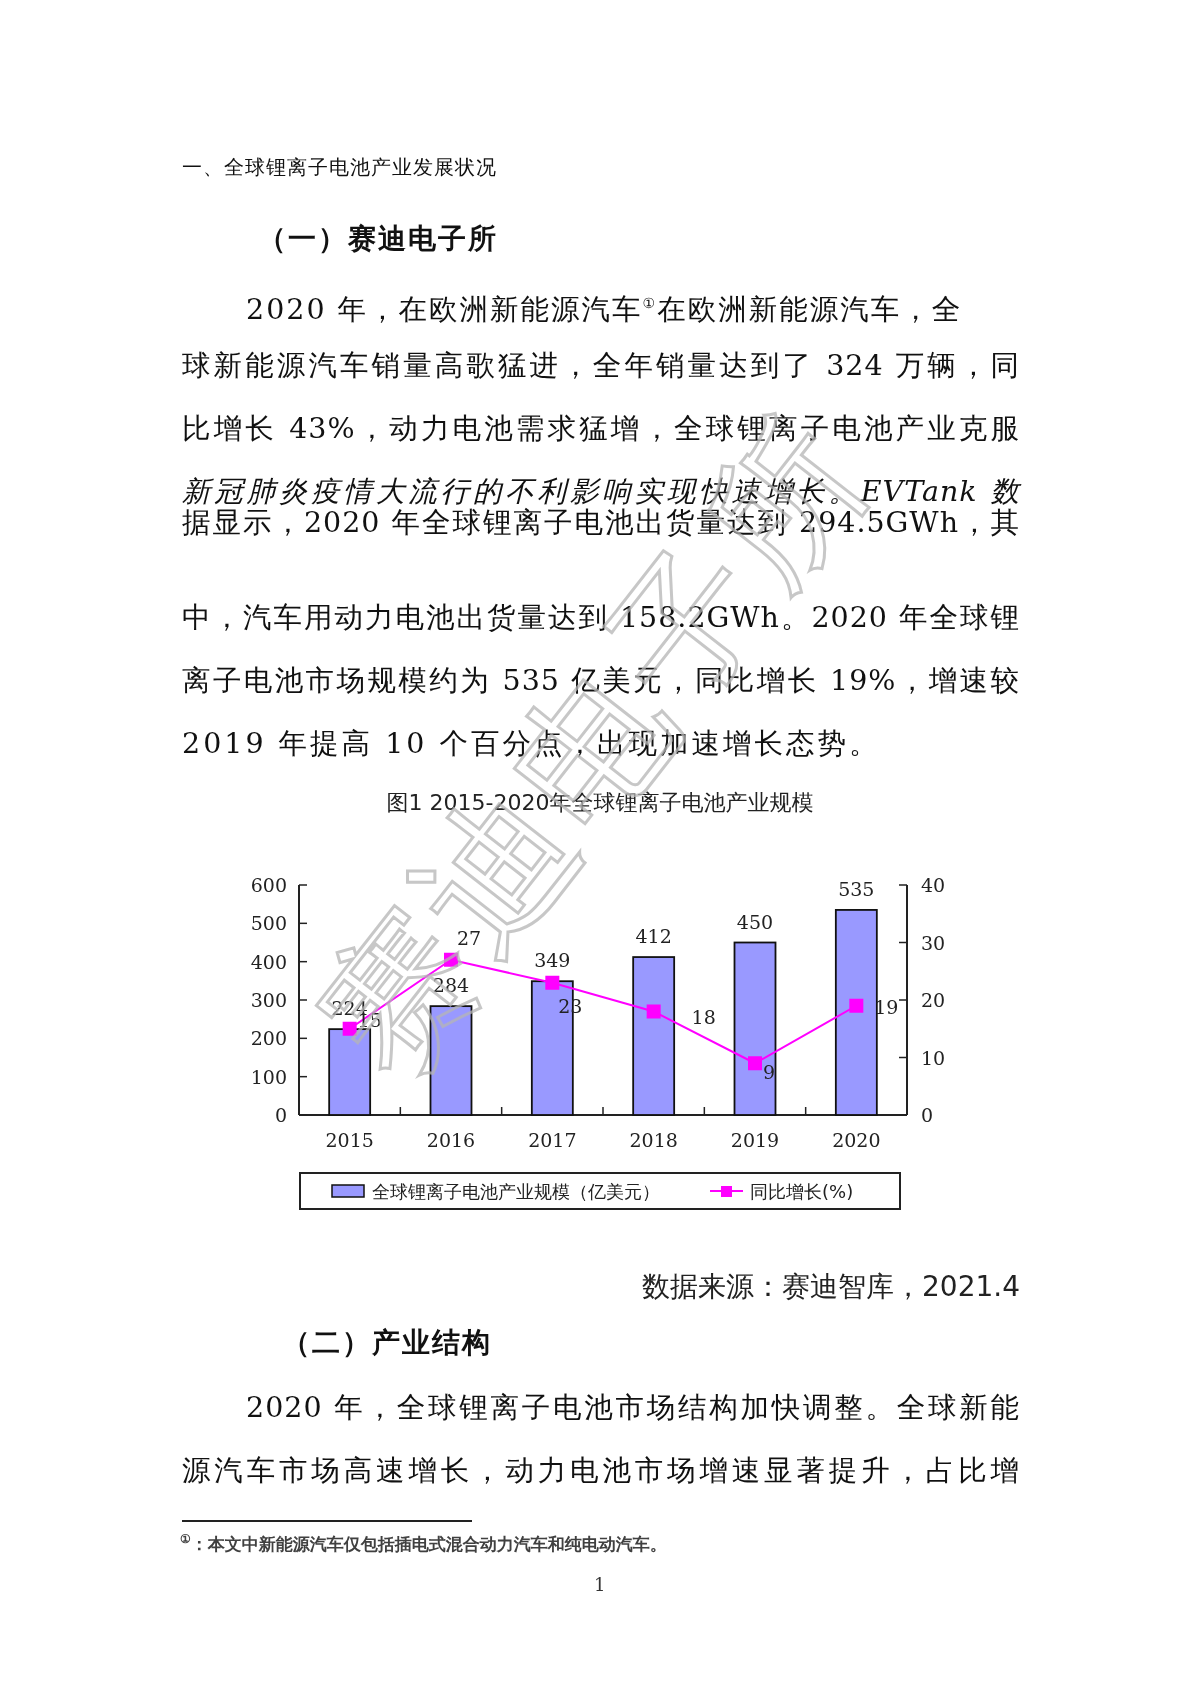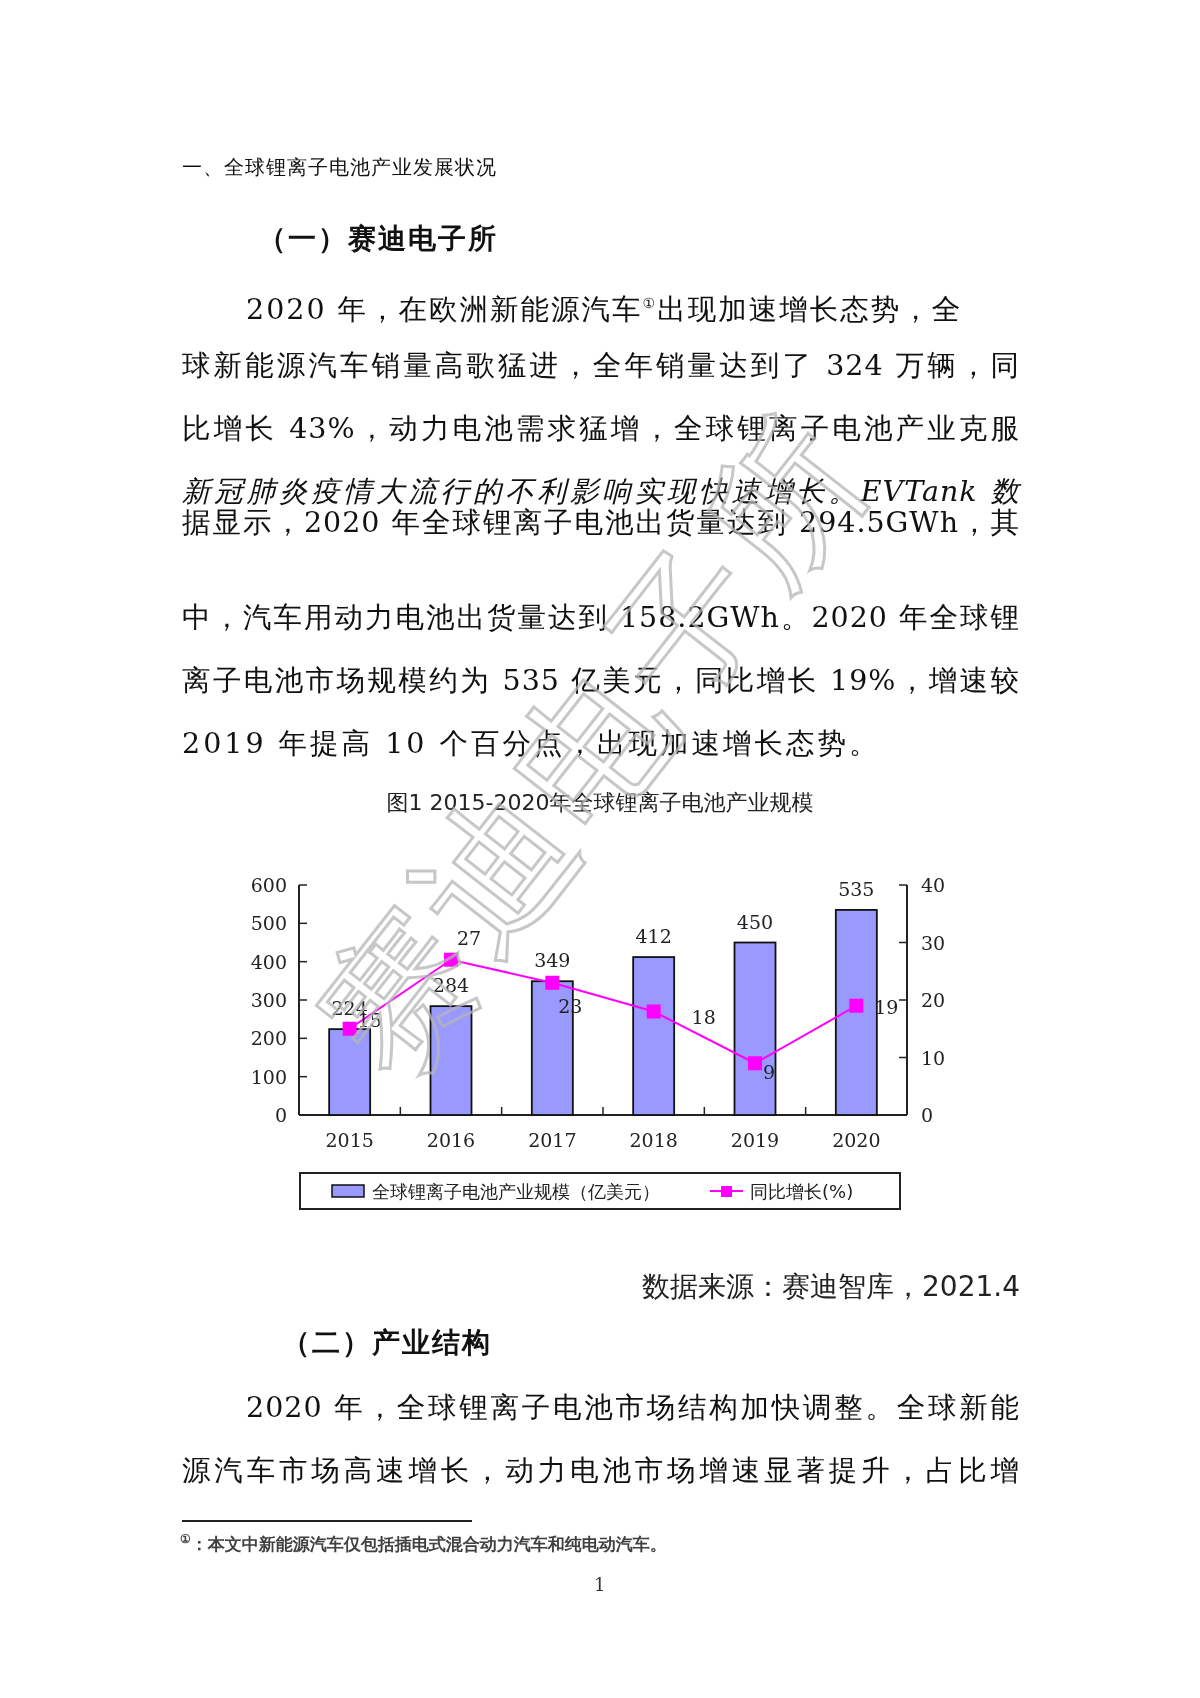--- a/index.html
+++ b/index.html
@@ -26,21 +26,21 @@
   .watermark { left: 0; top: 0; width: 1200px; height: 1698px; pointer-events: none; }
 </style>
 </head>
 <body>
 
 <div class="abs h1">一、全球锂离子电池产业发展状况</div>
 
 <div class="abs h2" style="top:220px;">（一）赛迪电子所</div>
 
 <div class="abs para-line first" style="top:283px; text-align-last:left; letter-spacing:2px;">
-  <span>2020 年，在欧洲新能源汽车</span><sup class="fn">①</sup><span>出现加速增长态势，全</span>
+  <span>2020 年，在欧洲新能源汽车</span><sup class="fn">①</sup><span>在欧洲新能源汽车，全</span>
 </div>
 <div class="abs para-line" style="top:346px;">球新能源汽车销量高歌猛进，全年销量达到了 324 万辆，同</div>
 <div class="abs para-line" style="top:409px;">比增长 43%，动力电池需求猛增，全球锂离子电池产业克服</div>
 <div class="abs para-line" style="top:472px;font-style:italic;">新冠肺炎疫情大流行的不利影响实现快速增长。EVTank 数</div>
 <div class="abs para-line" style="top:503px;">据显示，2020 年全球锂离子电池出货量达到 294.5GWh，其</div>
 <div class="abs para-line" style="top:598px;">中，汽车用动力电池出货量达到 158.2GWh。2020 年全球锂</div>
 <div class="abs para-line" style="top:661px;">离子电池市场规模约为 535 亿美元，同比增长 19%，增速较</div>
 <div class="abs para-line last" style="top:724px;">2019 年提高 10 个百分点，出现加速增长态势。</div>
 
 <div class="abs chart-title">图1 2015-2020年全球锂离子电池产业规模</div>

